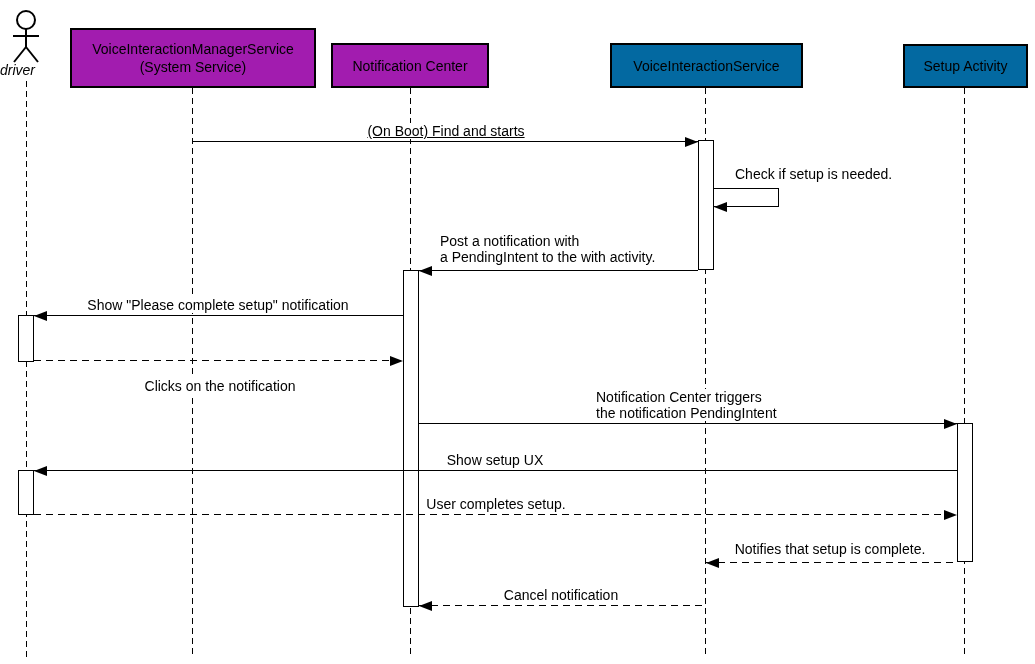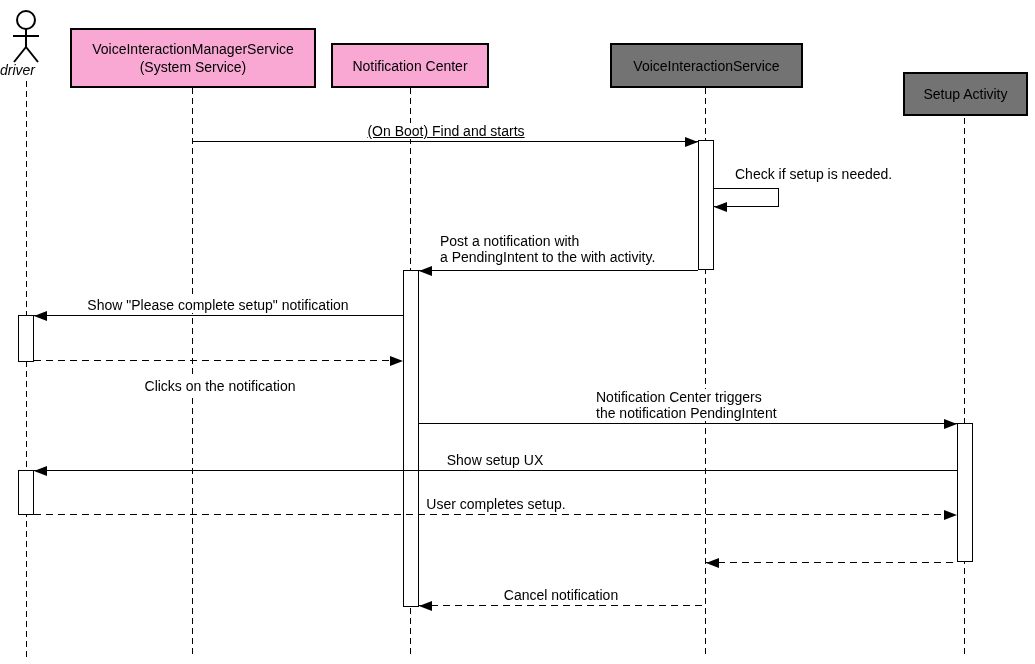--- a/index.html
+++ b/index.html
@@ -28,22 +28,22 @@
     position: absolute;
     border: 2px solid #000;
     display: flex;
     flex-direction: column;
     align-items: center;
     justify-content: center;
     text-align: center;
     line-height: 18px;
     z-index: 2;
   }
-  .pbox.cyan  { background: #f9a8d4; }
-  .pbox.green { background: #737373; }
+  .pbox.cyan  { background: #a21caf; }
+  .pbox.green { background: #0369a1; }
   
   .actor-icon { position: absolute; left: 6px; top: 8px; z-index: 2; }
   .actor-label {
     position: absolute; left: 0; top: 62px; width: 52px;
     text-align: left; z-index: 2; font-style: italic;
   }
   
   .act {
     position: absolute;
     width: 16px;
@@ -121,21 +121,21 @@
   <div class="pbox cyan" style="left:70px; top:28px; width:246px; height:60px;">
     <div>VoiceInteractionManagerService</div>
     <div>(System Service)</div>
   </div>
   <div class="pbox cyan" style="left:331px; top:43px; width:158px; height:45px;">
     <div>Notification Center</div>
   </div>
   <div class="pbox green" style="left:610px; top:43px; width:193px; height:45px;">
     <div>VoiceInteractionService</div>
   </div>
-  <div class="pbox green" style="left:903px; top:44px; width:125px; height:44px;margin-top:28px;">
+  <div class="pbox green" style="left:903px; top:44px; width:125px; height:44px;">
     <div>Setup Activity</div>
   </div>
 
   <div class="act" style="left:698px; top:140px; height:130px;"></div>
   <div class="act" style="left:403px; top:270px; height:337px;"></div>
   <div class="act" style="left:18px;  top:315px; height:47px;"></div>
   <div class="act" style="left:18px;  top:470px; height:45px;"></div>
   <div class="act" style="left:957px; top:423px; height:139px;"></div>
 
   <div class="mline" style="left:193px; top:141px; width:505px;"></div>
@@ -171,18 +171,19 @@
   <div class="mline" style="left:34px; top:470px; width:923px;"></div>
   <div class="ah left" style="left:34px; top:466px;"></div>
   <div class="mlabel centered" style="left:495px; top:452px;">Show setup UX</div>
 
   <div class="mline dashed" style="left:34px; top:514px; width:923px;"></div>
   <div class="ah right" style="left:944px; top:510px;"></div>
   <div class="mlabel centered" style="left:496px; top:496px;">User completes setup.</div>
 
   <div class="mline dashed" style="left:706px; top:562px; width:251px;"></div>
   <div class="ah left" style="left:706px; top:558px;"></div>
+  <div class="mlabel centered" style="left:830px; top:541px;">Notifies that setup is complete.</div>
 
   <div class="mline dashed" style="left:419px; top:605px; width:287px;"></div>
   <div class="ah left" style="left:419px; top:601px;"></div>
   <div class="mlabel centered" style="left:561px; top:587px;">Cancel notification</div>
 
 </div>
 
 </body></html>

